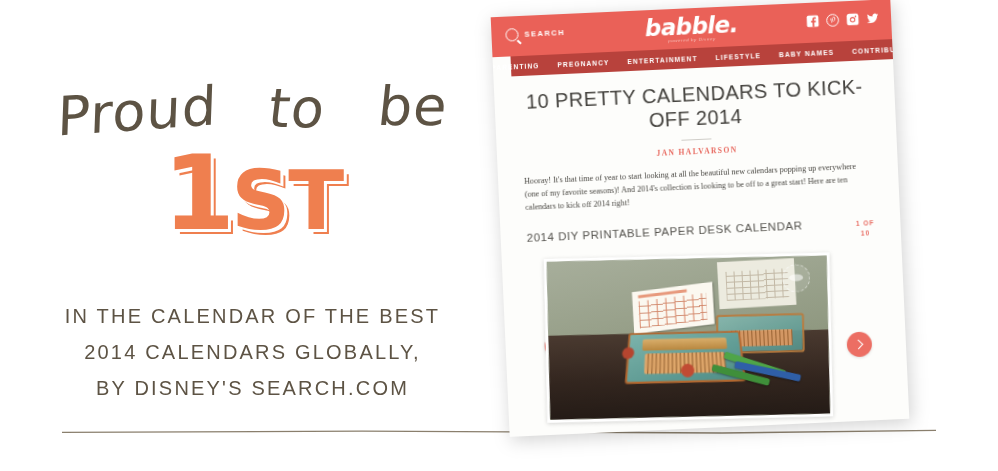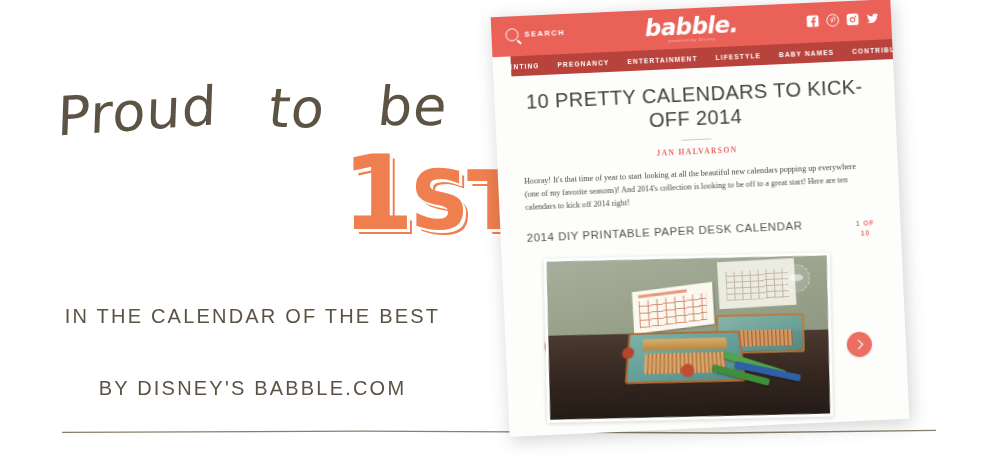--- a/index.html
+++ b/index.html
@@ -27,21 +27,21 @@
     letter-spacing:1px;
     transform:skewX(-6deg) rotate(-1deg);
     white-space:nowrap;
   }
   .script-line span{display:inline-block;}
   .s-p{transform:rotate(-3deg);}
   .s-t{transform:rotate(2deg);}
   .s-b{transform:rotate(1deg);}
 
   .first-wrap{
-    position:absolute;left:16px;top:150px;width:505px;text-align:right;
+    position:absolute;left:0;top:150px;width:505px;text-align:center;
   }
   .first-txt{
     display:inline-block;
     color:#ef7f4f;
     font-family:"DejaVu Sans", sans-serif;
     font-weight:bold;
     font-size:86px;
     line-height:86px;
     letter-spacing:-2px;
     position:relative;
@@ -303,21 +303,22 @@
       <span class="s-b">be</span>
     </div>
 
     <div class="first-wrap">
       <div class="first-txt">
         <span class="num">1</span><span class="sfx">ST</span>
       </div>
     </div>
 
     <div class="caption cap1">IN THE CALENDAR OF THE BEST</div>
-    <div class="caption cap3">BY DISNEY'S BABBLE.COM</div>
+    <div class="caption cap2">2014 CALENDARS GLOBALLY,</div>
+    <div class="caption cap3">BY DISNEY'S SEARCH.COM</div>
   </div>
 
   <div class="handline">
     <svg width="874" height="6" viewBox="0 0 874 6" preserveAspectRatio="none">
       <path d="M0 3.4 L300 2.1 L470 3.0 L660 4.0 L874 1.4" stroke="#8a7f6d" stroke-width="1.3" fill="none" stroke-linecap="round"></path>
     </svg>
   </div>
 
   <div class="panel-wrap">
     <div class="panel">

